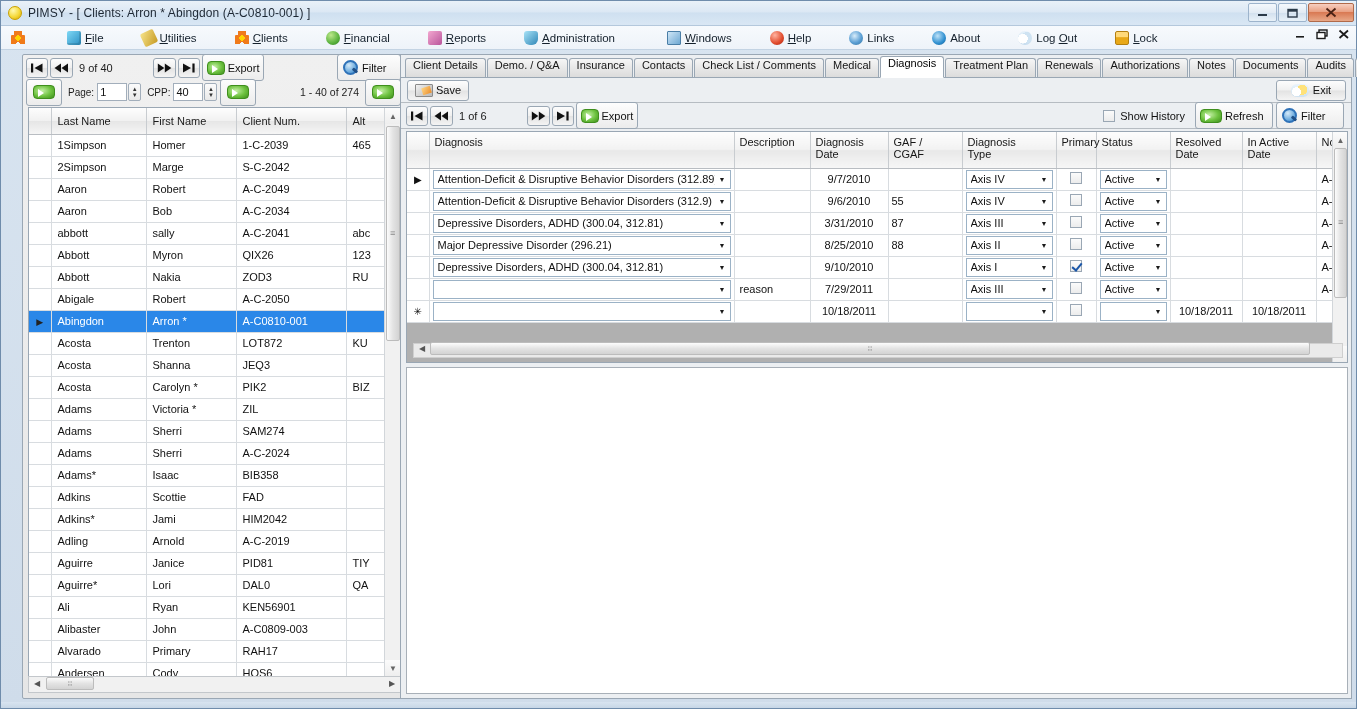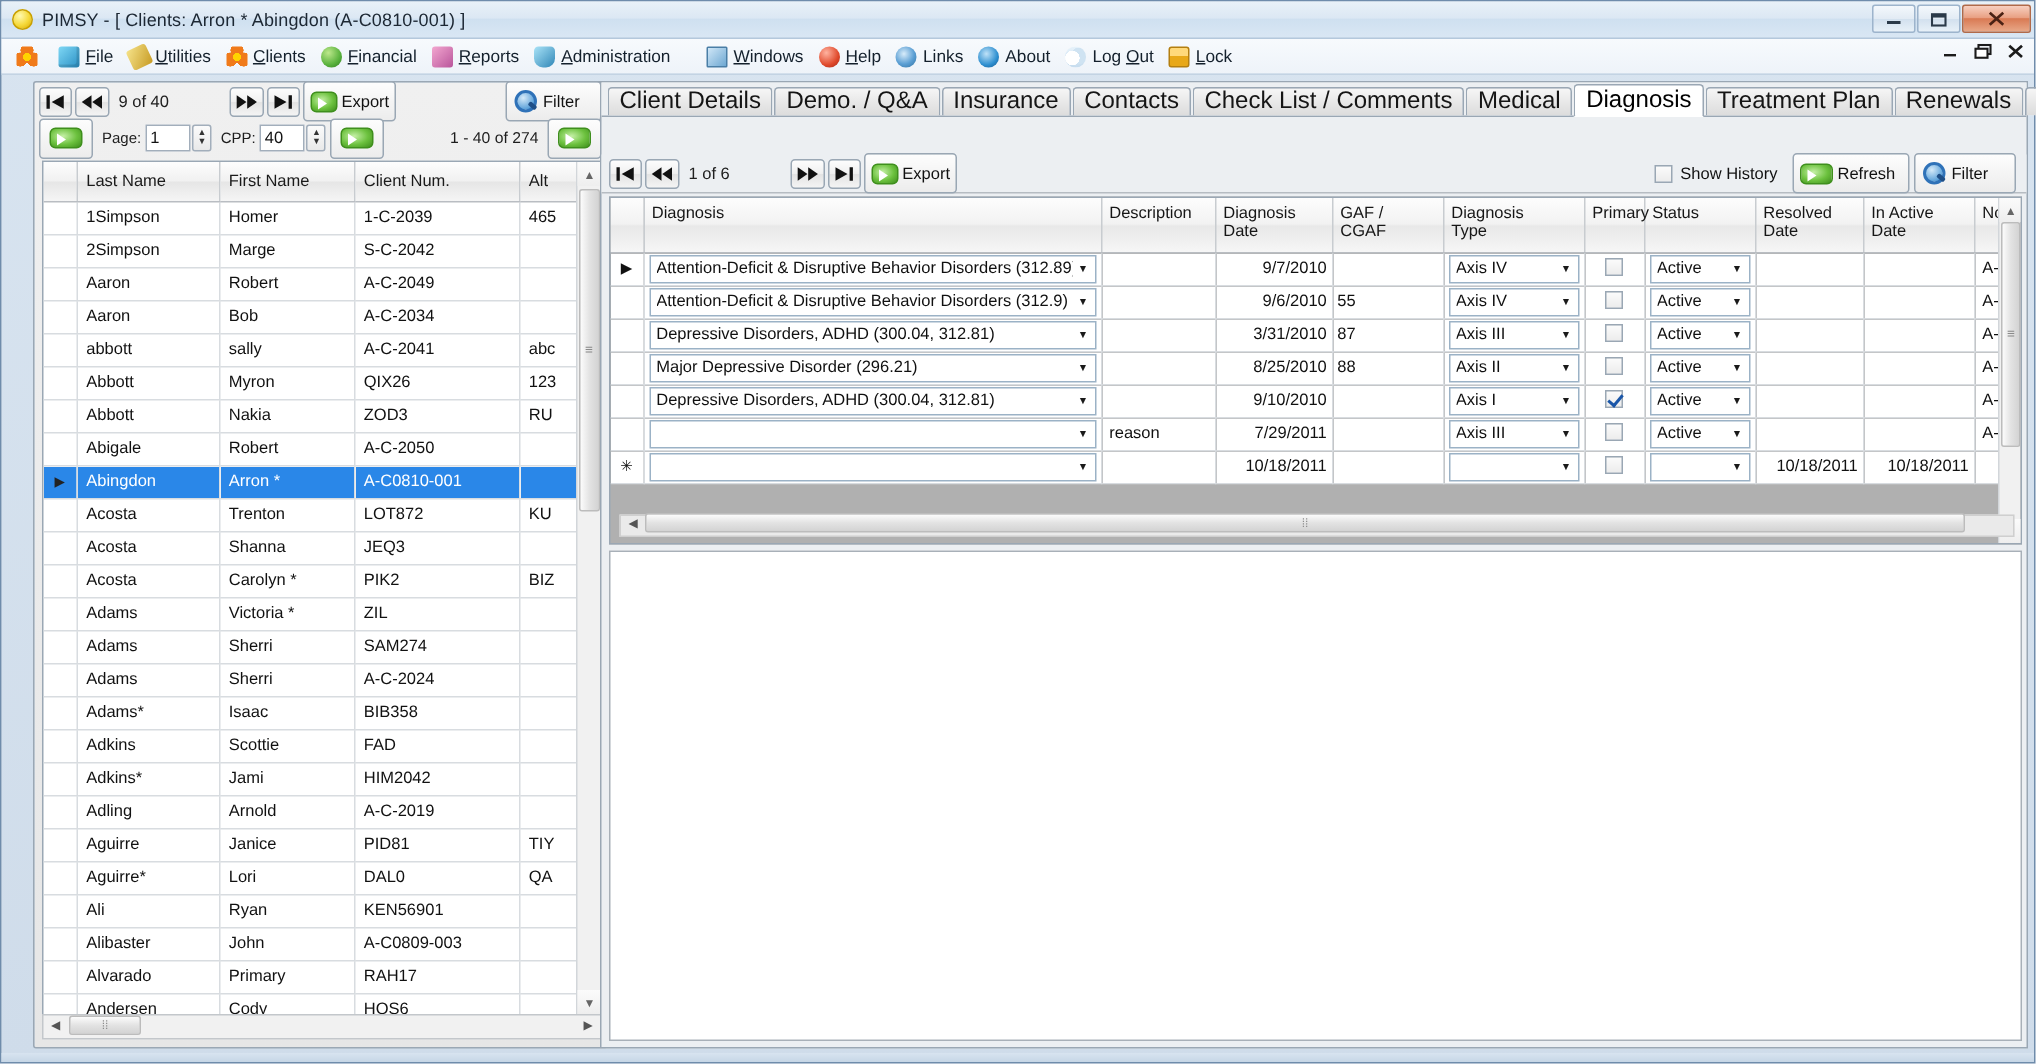--- a/index.html
+++ b/index.html
@@ -57,20 +57,21 @@
   .win-btn svg { display:block; }
 
   
   #menu-bar {
     position: absolute; left: 0; top: 25px;
     width: 100%; height: 24px;
     background: linear-gradient(to bottom, #f7fafd 0%, #eef3f9 100%);
     border-bottom: 1px solid #c3d3e3;
     display: flex; align-items: center;
     padding-left: 5px;
+    gap: 28px;
   }
   .menu-item {
     display: flex; align-items: center;
     height: 20px; padding: 0 5px;
     font-size: 11.5px; color: #14202c;
     white-space: nowrap; cursor: default;
   }
   .mi-label u { text-decoration: underline; }
   .micon {
     width: 14px; height: 14px; margin-right: 4px; flex: none;
@@ -265,22 +266,22 @@
     padding-left: 4px;
     background: #eceff2;
     border-bottom: 1px solid #9aa7b4;
   }
   .tab {
     height: 19px; padding: 0 7px;
     margin-right: 1px;
     border: 1px solid #9aa7b4; border-bottom: none;
     border-radius: 3px 3px 0 0;
     background: linear-gradient(to bottom,#f6f6f6 0%,#e8e8e8 50%,#dcdcdc 100%);
-    font-size: 16px; color: #151515;
-    display: flex; align-items: center;
+    font-size: 11px; color: #151515;
+    display: flex; 
     white-space: nowrap; cursor: default;
   }
   .tab.active {
     background: #ffffff; color: #000;
     height: 22px; margin-bottom: -1px;
     border-bottom: 1px solid #ffffff;
   }
 
   #save-row {
     position: absolute; left:0; top: 23px;
@@ -362,21 +363,21 @@
     border: 1px solid #9bb2c6;
     background: #ffffff;
     padding-left: 4px;
   }
   .cellcombo .cbtext { flex: 1; overflow: hidden; white-space: nowrap; font-size: 11px; color: #101010; }
   .cellcombo .cbarrow {
     width: 15px; height: 17px; flex: none;
     display:flex; align-items:center; justify-content:center;
     color: #1a1a1a; font-size: 7px;
   }
-  .date-cell { text-align: right; font-size: 11px; }
+  .date-cell { text-align: center; font-size: 11px; }
   .gaf-cell  { text-align: left; padding-left: 6px; }
   .center { text-align: center; }
 
   #diag-hscroll {
     position: absolute; left: 6px; bottom: 4px;
     width: 930px; height: 15px;
     background: #eaeaea; border: 1px solid #cfcfcf;
   }
 
   #bottom-area {
@@ -811,20 +812,31 @@
         </div>
         <div class="tab">
           <span>Documents</span>
         </div>
         <div class="tab">
           <span>Audits</span>
         </div>
         <div class="tab"></div>
       </div>
 
+    <div id="save-row">
+      <div class="btn3d" style="height:21px;padding:0 7px;">
+        <span class="save-ic"></span>
+        <span style="font-size:11px;color:#111;">Save</span>
+      </div>
+      <div class="spacer" style="flex:1"></div>
+      <div class="btn3d" style="height:21px;padding:0 8px;margin-right:5px;min-width:70px;">
+        <span class="exit-ic"></span>
+        <span style="font-size:11px;color:#111;">Exit</span>
+      </div>
+    </div>
 
     <div id="diag-toolbar">
       <div class="btn3d">
         <svg width="14" height="12">
             <rect x="1" y="1.5" width="2.2" height="9" fill="#111"></rect>
             <path d="M12.5 1.5 L12.5 10.5 L4.5 6 Z" fill="#111"></path>
           </svg>
       </div>
       <div class="btn3d">
         <svg width="15" height="12">

